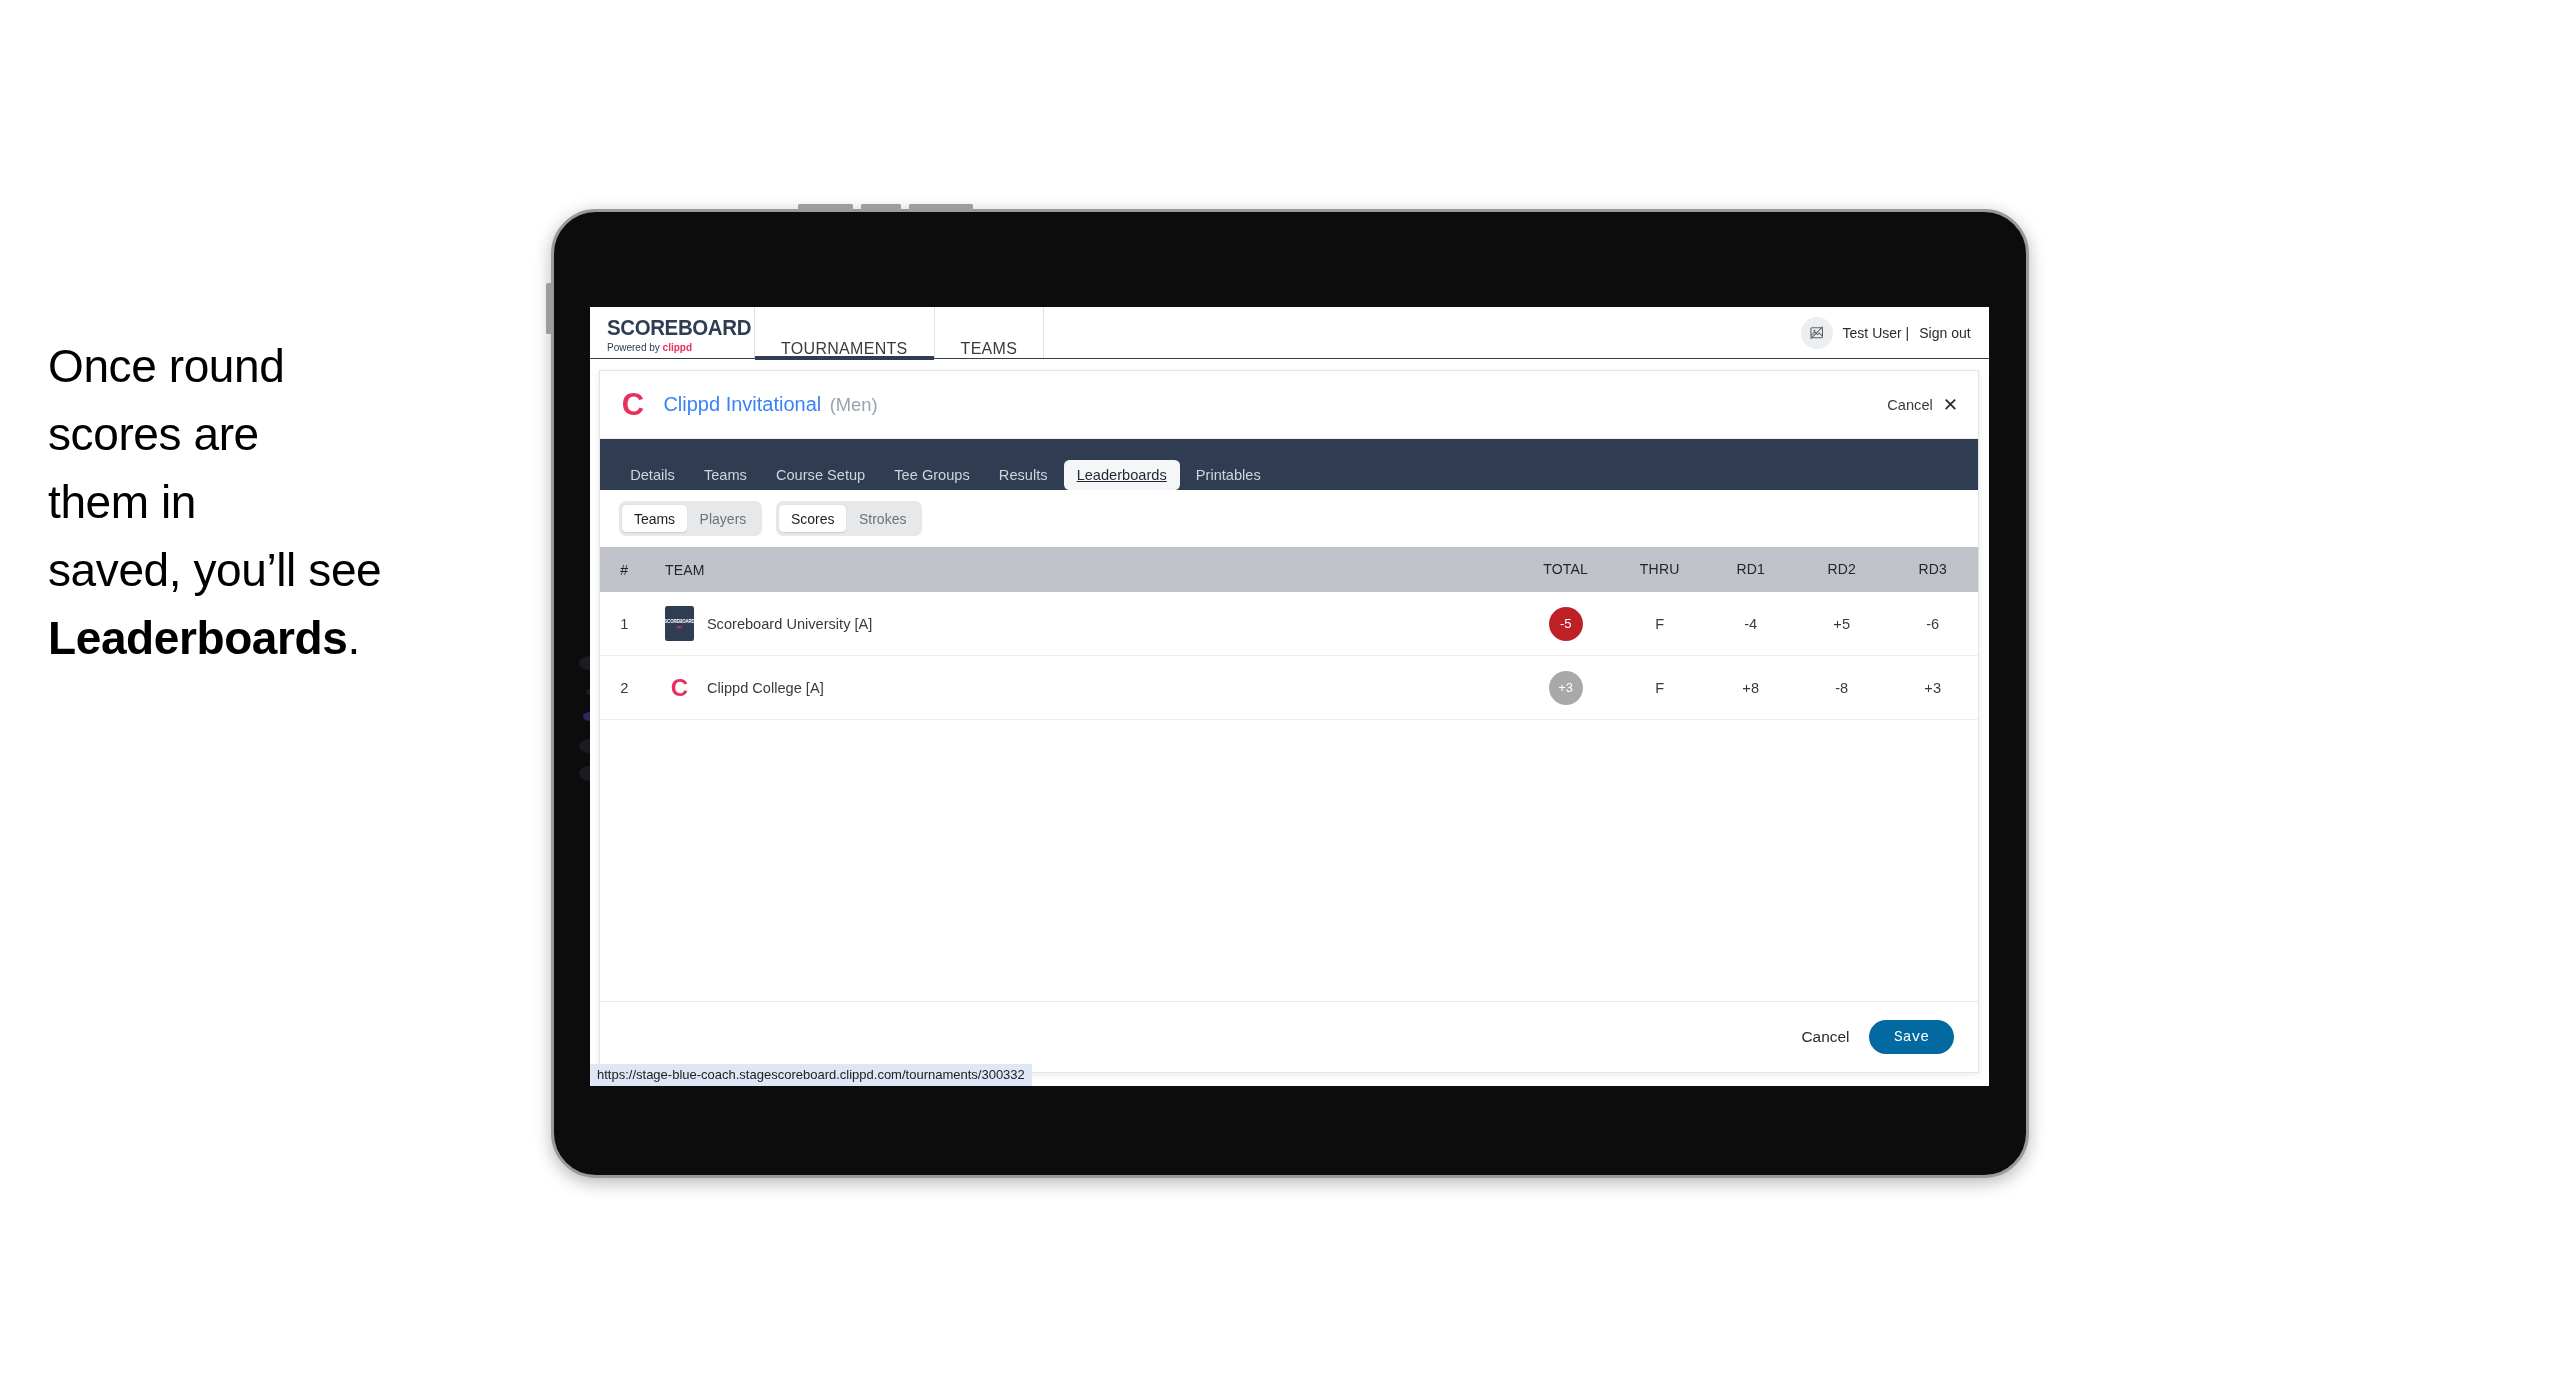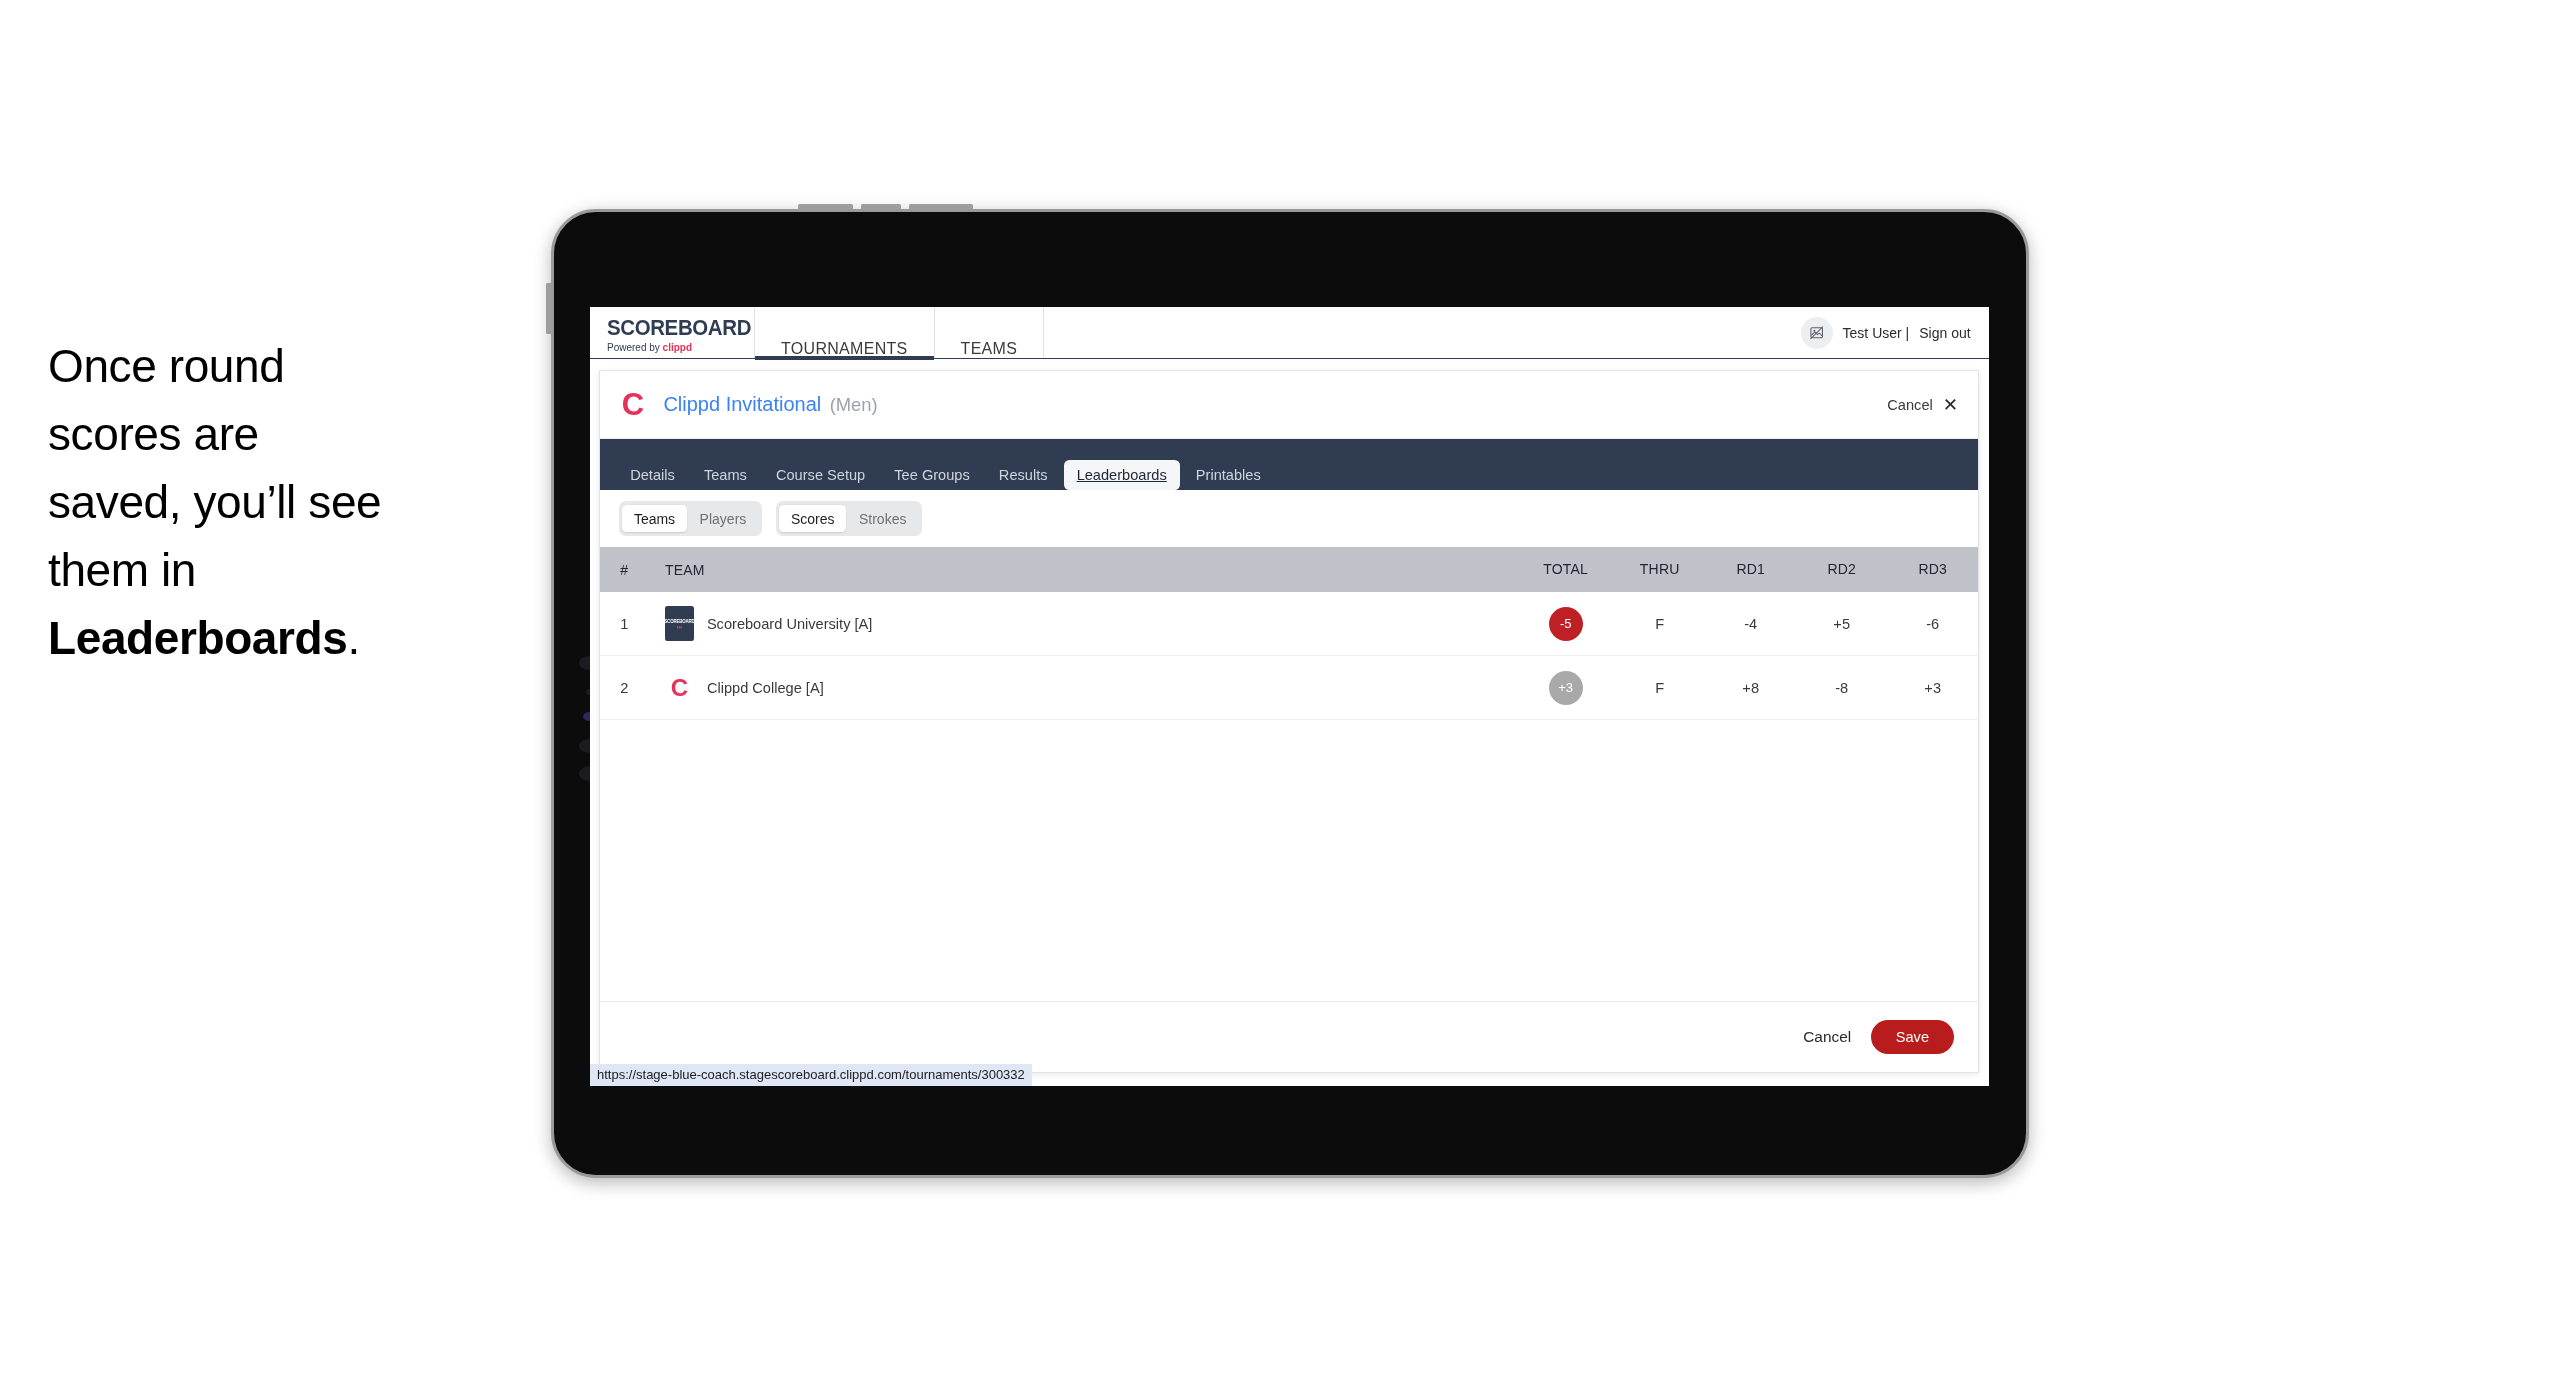--- a/index.html
+++ b/index.html
@@ -219,44 +219,44 @@
   #tblfill { flex: 1; background: #ffffff; }
 
   
   #panelfoot {
     height: 71px; border-top: 0.8px solid #e9e9e9;
     display: flex; align-items: center; justify-content: flex-end;
     gap: 20px; padding-right: 24.6px; background: #fff;
   }
   #fcancel { font-size: 15.4px; color: #2b2b2b; cursor: pointer; }
   #fsave {
-    background: #b91c1c; color: #ffffff; font-size: 14.6px;
+    background: #0369a1; color: #ffffff; font-size: 14.6px;
     padding: 9.2px 24.6px; border-radius: 17px; border: none; cursor: pointer;
-    font-family: Liberation Sans, sans-serif;
+    font-family: Liberation Mono, monospace;
   }
 
   
   #statusurl {
     position: absolute; left: 0; bottom: 0;
     background: #dfe6f5;
     font-size: 13px; color: #212121;
     padding: 3.1px 7px 3.8px 7px;
     white-space: nowrap;
   }
 </style>
 </head>
 <body>
 
 <div id="caption">
   <div>Once round</div>
   <div>scores are</div>
-  <div>saved, you’ll see</div>
   <div>
     <span>them in </span>
   </div>
+  <div>saved, you’ll see</div>
   <div>
     <span class="bold">Leaderboards</span><span>.</span>
   </div>
 </div>
 
 <div id="tablet">
 
   <div class="edge-top" style="left:244px;width:55px;"></div>
   <div class="edge-top" style="left:307px;width:40px;"></div>
   <div class="edge-top" style="left:355px;width:64px;"></div>

